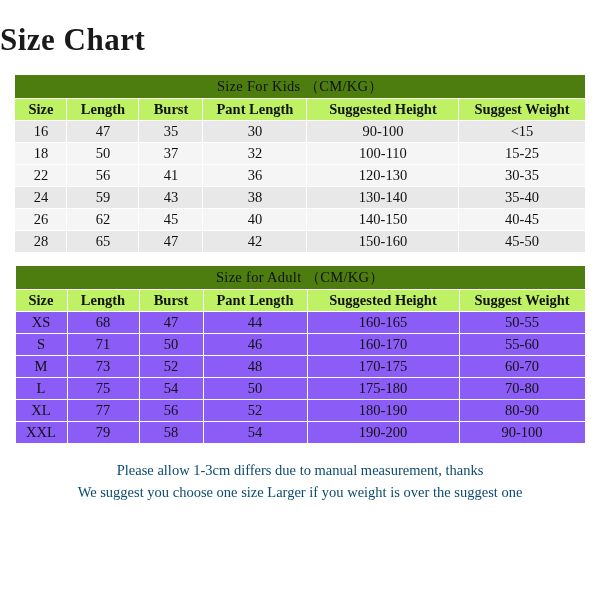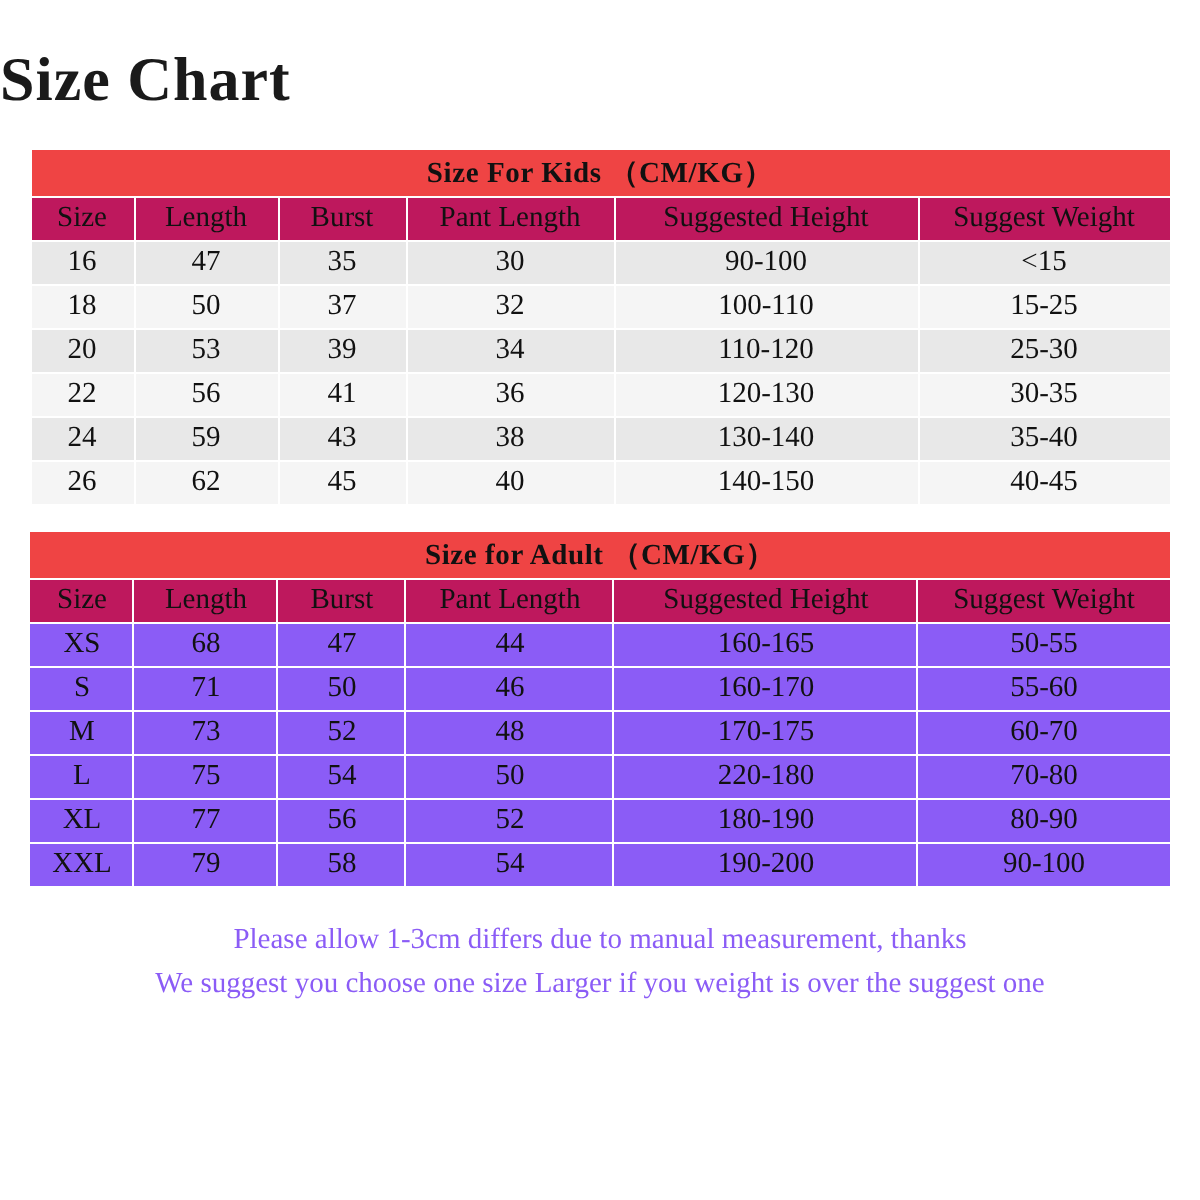--- a/index.html
+++ b/index.html
@@ -35,30 +35,30 @@
   }
   table.chart td, table.chart th {
     border: 1px solid #ffffff;
     text-align: center;
     font-size: 14.5px;
     padding: 2px 0;
     height: 21px;
     box-sizing: border-box;
   }
   .section-head td {
-    background: #ef4444;
-    font-weight: bold;
+    background: #4d7c0f;
+    font-weight: normal;
     font-size: 17px;
     height: 27px;
     letter-spacing: 0.3px;
     border: 1px solid #92d050;
   }
   .col-head td {
-    background: #be185d;
-    font-weight: normal;
+    background: #bef264;
+    font-weight: bold;
     font-size: 14.5px;
     border: 1px solid #ffffff;
     border-bottom: 1px solid #ffffff;
     height: 24px;
   }
   .row-alt td {
     background: #e8e8e8;
     font-family: Liberation Serif, serif;
   }
   .row-plain td {
@@ -70,21 +70,21 @@
   }
   .gap {
     height: 12px;
   }
   .notes {
     width: 570px;
     margin: 16px auto 0 auto;
     text-align: center;
     font-size: 14.5px;
     line-height: 1.45;
-    color: #8b5cf6;
+    color: #0c4a6e;
   }
   .notes div {
     margin: 1px 0;
   }
   
   col.c-size { width: 52px; }
   col.c-length { width: 72px; }
   col.c-burst { width: 64px; }
   col.c-pant { width: 104px; }
   col.c-height { width: 152px; }
@@ -127,28 +127,20 @@
         <td>&lt;15</td>
       </tr>
       <tr class="row-plain">
         <td>18</td>
         <td>50</td>
         <td>37</td>
         <td>32</td>
         <td>100-110</td>
         <td>15-25</td>
       </tr>
-      <tr class="row-alt">
-        <td>20</td>
-        <td>53</td>
-        <td>39</td>
-        <td>34</td>
-        <td>110-120</td>
-        <td>25-30</td>
-      </tr>
       <tr class="row-plain">
         <td>22</td>
         <td>56</td>
         <td>41</td>
         <td>36</td>
         <td>120-130</td>
         <td>30-35</td>
       </tr>
       <tr class="row-alt">
         <td>24</td>
@@ -158,20 +150,28 @@
         <td>130-140</td>
         <td>35-40</td>
       </tr>
       <tr class="row-plain">
         <td>26</td>
         <td>62</td>
         <td>45</td>
         <td>40</td>
         <td>140-150</td>
         <td>40-45</td>
+      </tr>
+      <tr class="row-alt">
+        <td>28</td>
+        <td>65</td>
+        <td>47</td>
+        <td>42</td>
+        <td>150-160</td>
+        <td>45-50</td>
       </tr>
     </tbody>
   </table>
 
   <div class="gap"></div>
 
   <table class="chart">
     <colgroup>
       <col class="c-size">
         <col class="c-length">
@@ -214,21 +214,21 @@
         <td>52</td>
         <td>48</td>
         <td>170-175</td>
         <td>60-70</td>
       </tr>
       <tr class="adult-row">
         <td>L</td>
         <td>75</td>
         <td>54</td>
         <td>50</td>
-        <td>220-180</td>
+        <td>175-180</td>
         <td>70-80</td>
       </tr>
       <tr class="adult-row">
         <td>XL</td>
         <td>77</td>
         <td>56</td>
         <td>52</td>
         <td>180-190</td>
         <td>80-90</td>
       </tr>

